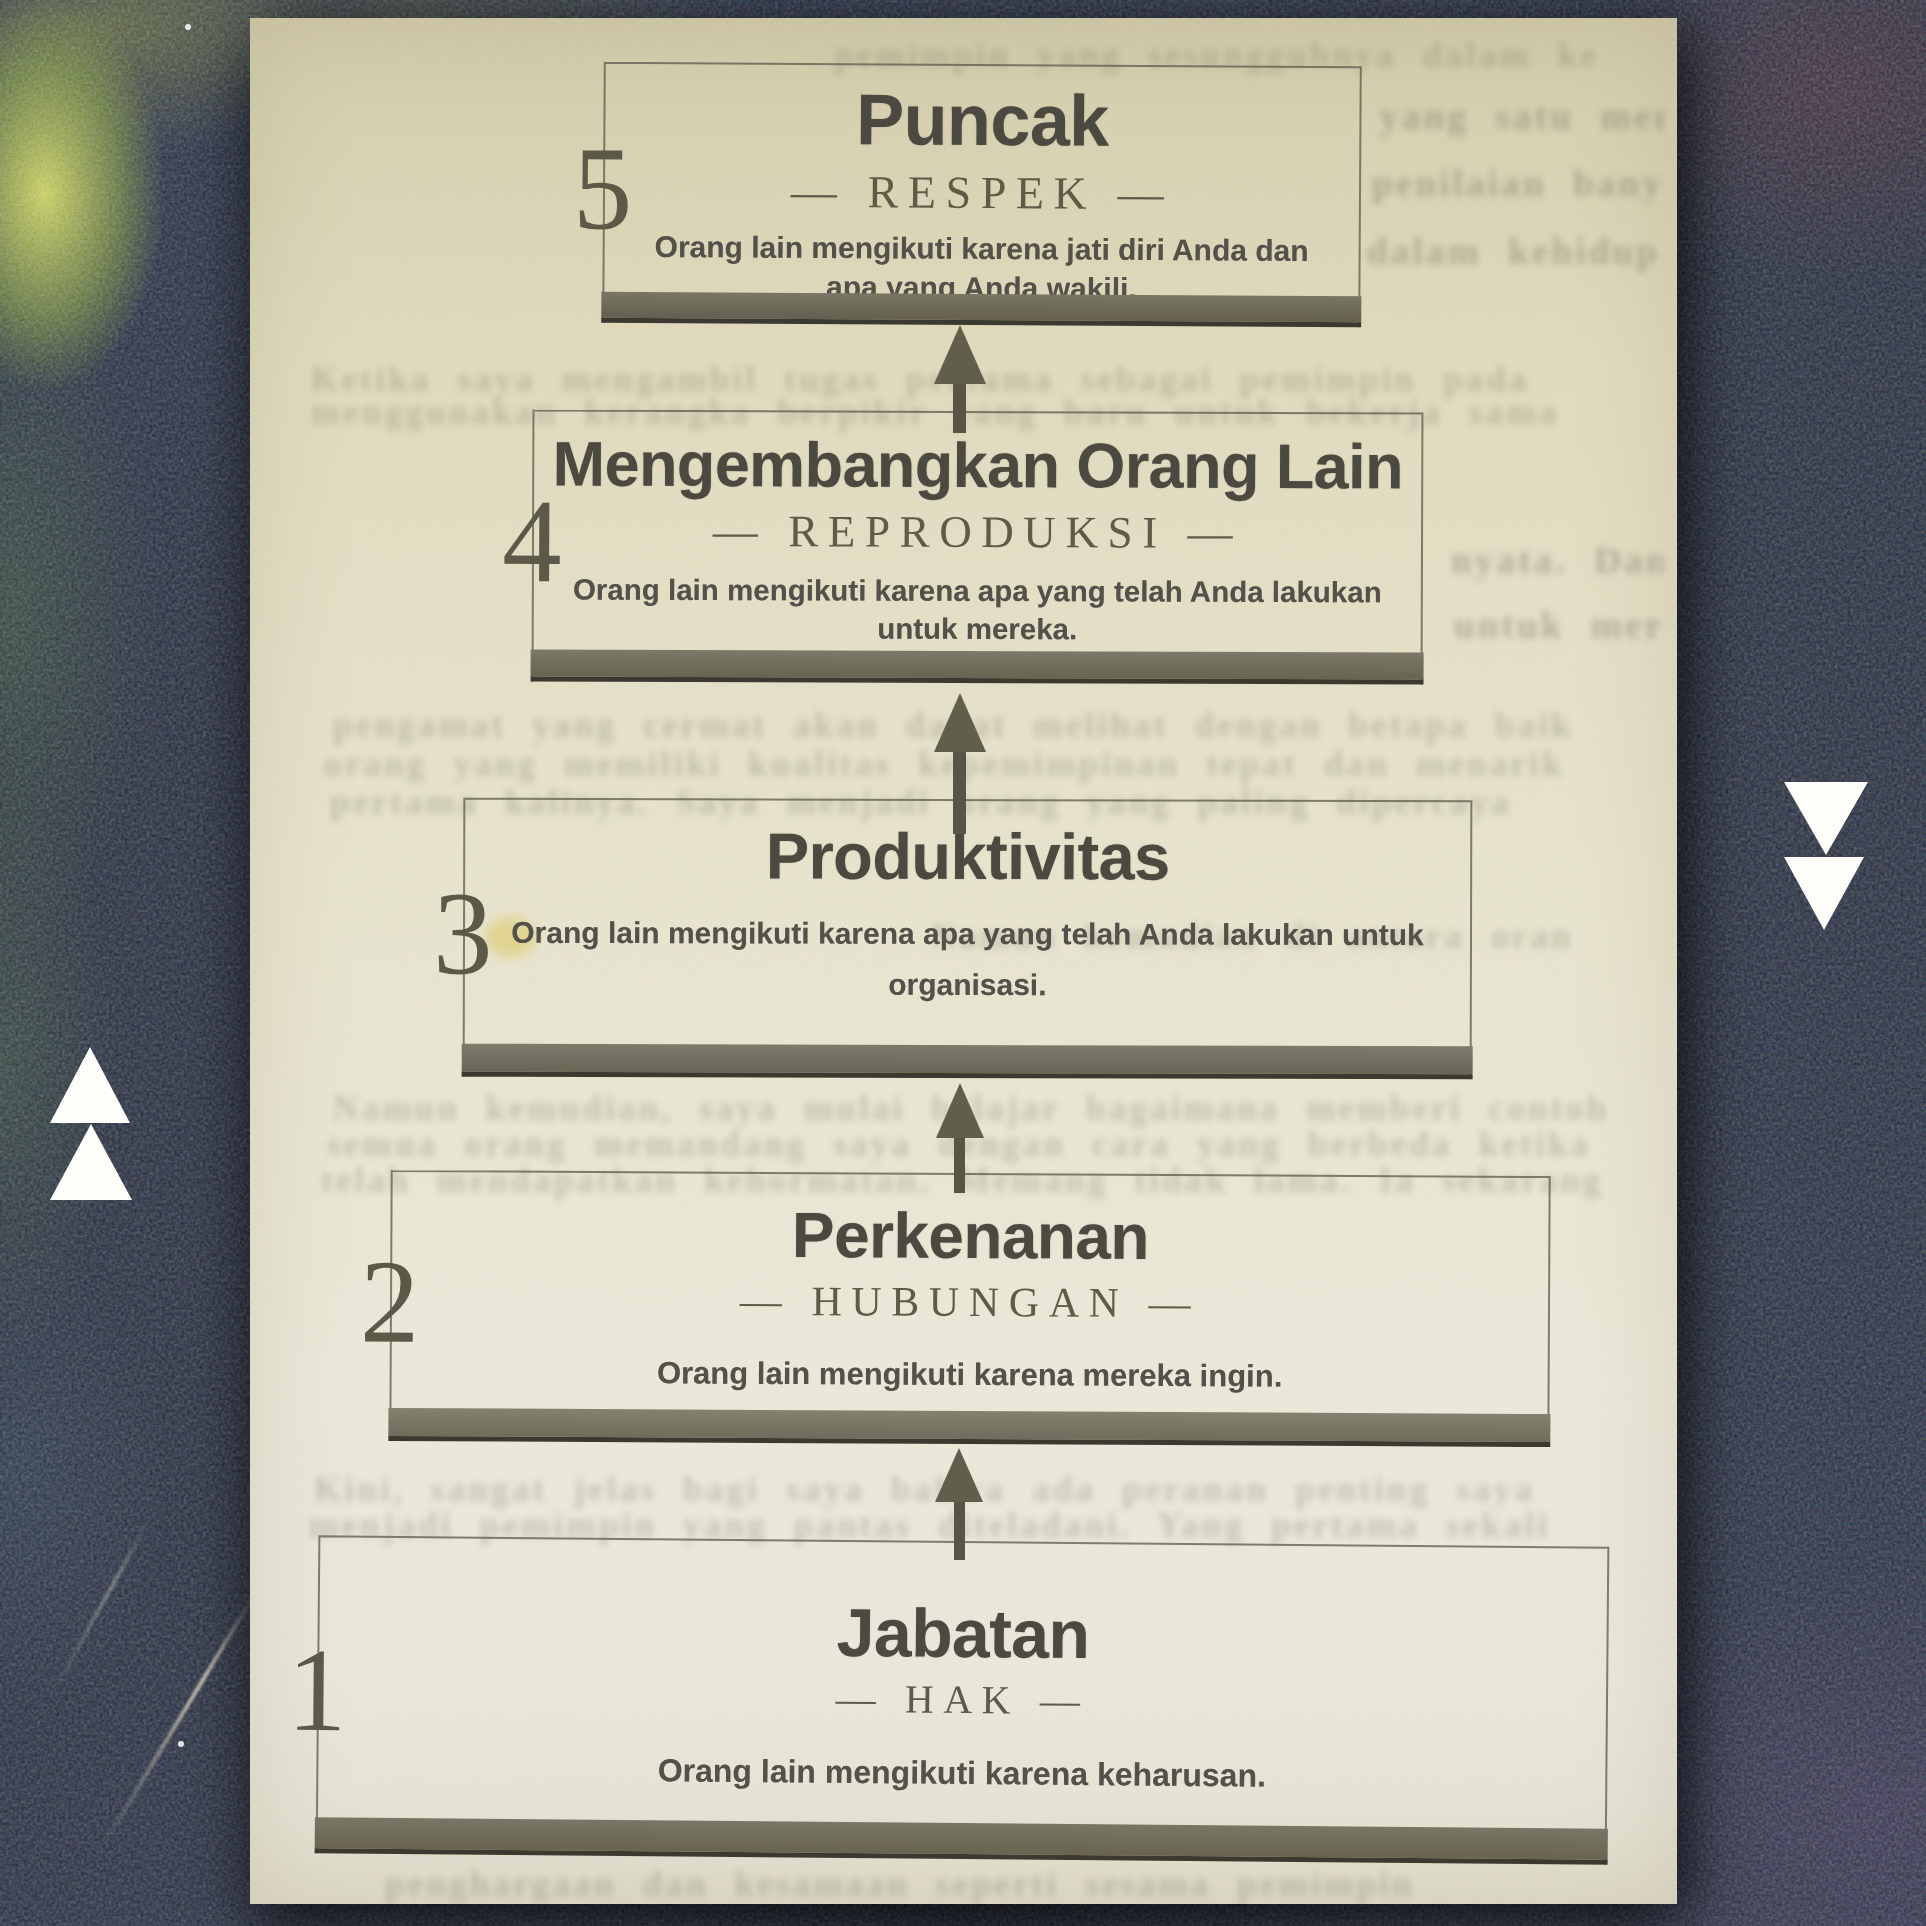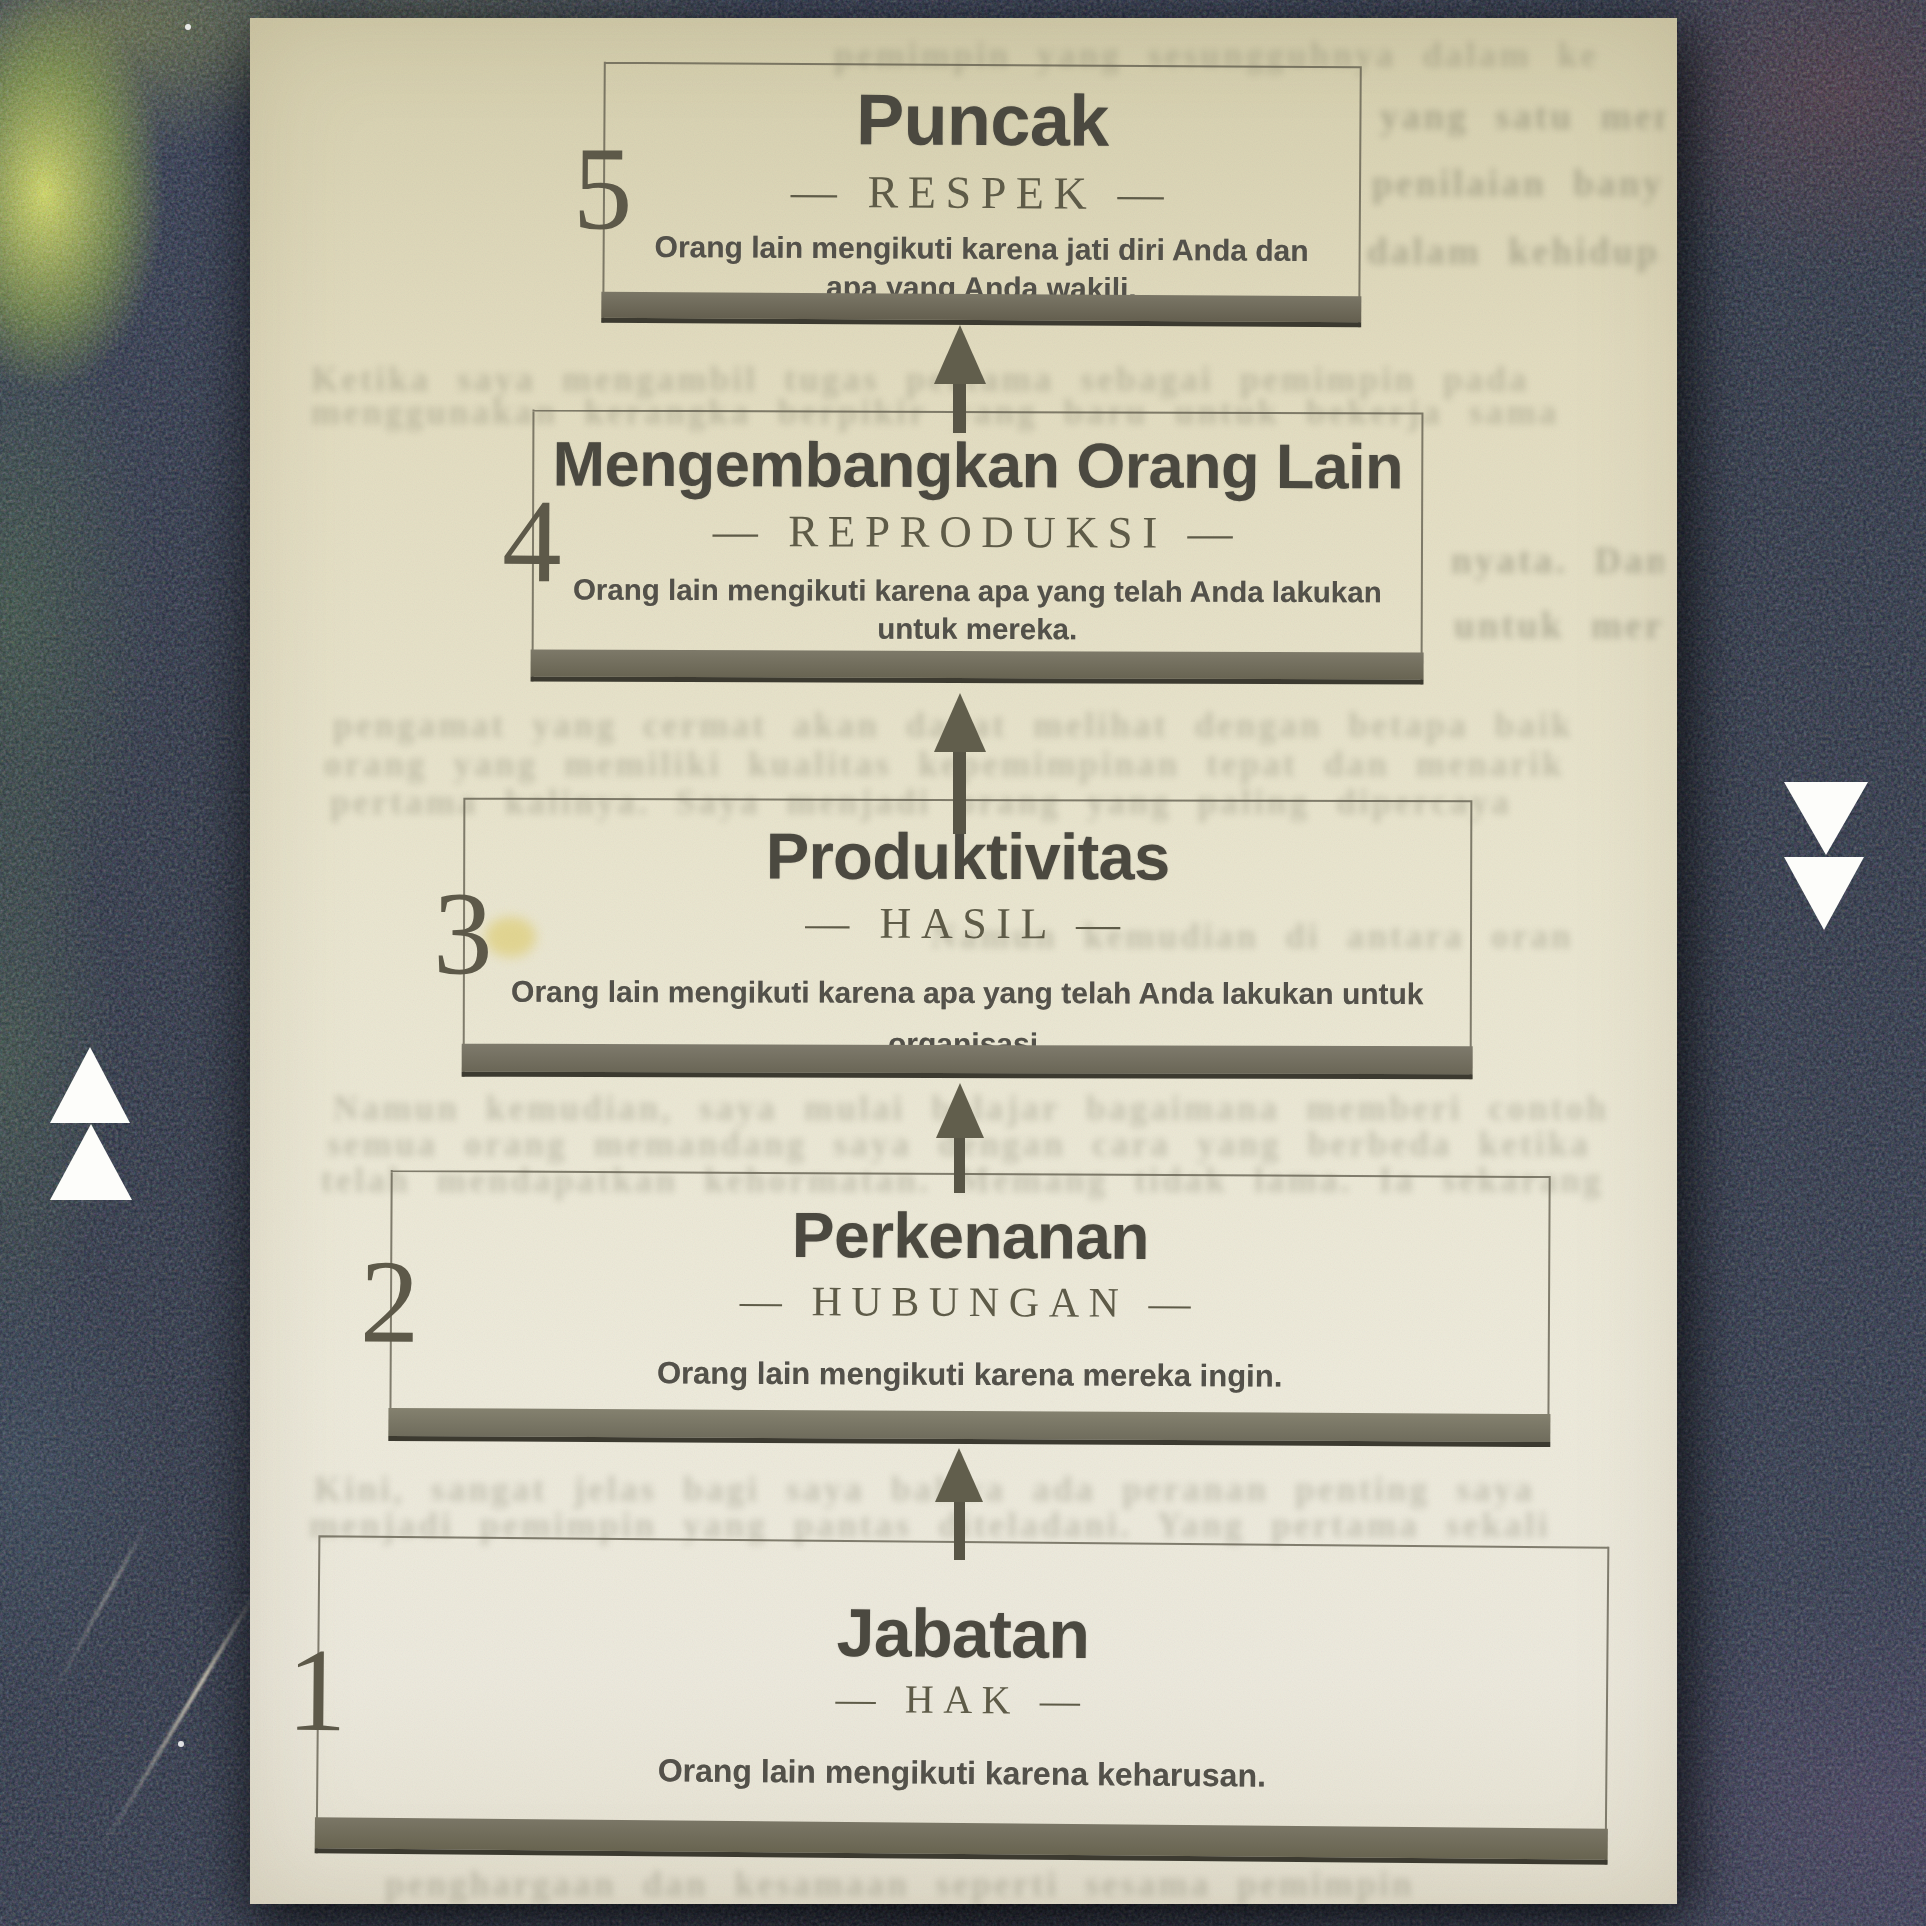--- a/index.html
+++ b/index.html
@@ -142,21 +142,20 @@
 
     <div class="conn" style="left:668px;top:675px;width:83px;height:141px;">
       <div class="head"></div>
         <div class="shaft"></div>
     </div>
 
     <div class="lvl" style="left:213px;top:781px;width:1005px;height:277px;transform:rotate(.15deg);">
       <div class="num">3</div>
       <div class="content" style="padding-top:22px;">
         <div class="ttl" style="font-size:65px;">Produktivitas</div>
-        <div class="sub" style="font-size:44px;">— HASIL —</div>
         <div class="dsc" style="font-size:30px;margin-top:16.7px;line-height:1.7;">Orang lain mengikuti karena apa yang telah Anda lakukan untuk organisasi.</div>
       </div>
       <div class="bar" style="height:28px;background:linear-gradient(180deg,#7e7a6c 0%,#6a6656 100%);"></div>
     </div>
 
     <div class="conn" style="left:669px;top:1065px;width:81px;height:110px;">
       <div class="head" style="border-left-width:24.4px;border-right-width:24.4px;border-bottom-width:55px;"></div>
       <div class="shaft" style="width:11.6px;"></div>
     </div>
 

